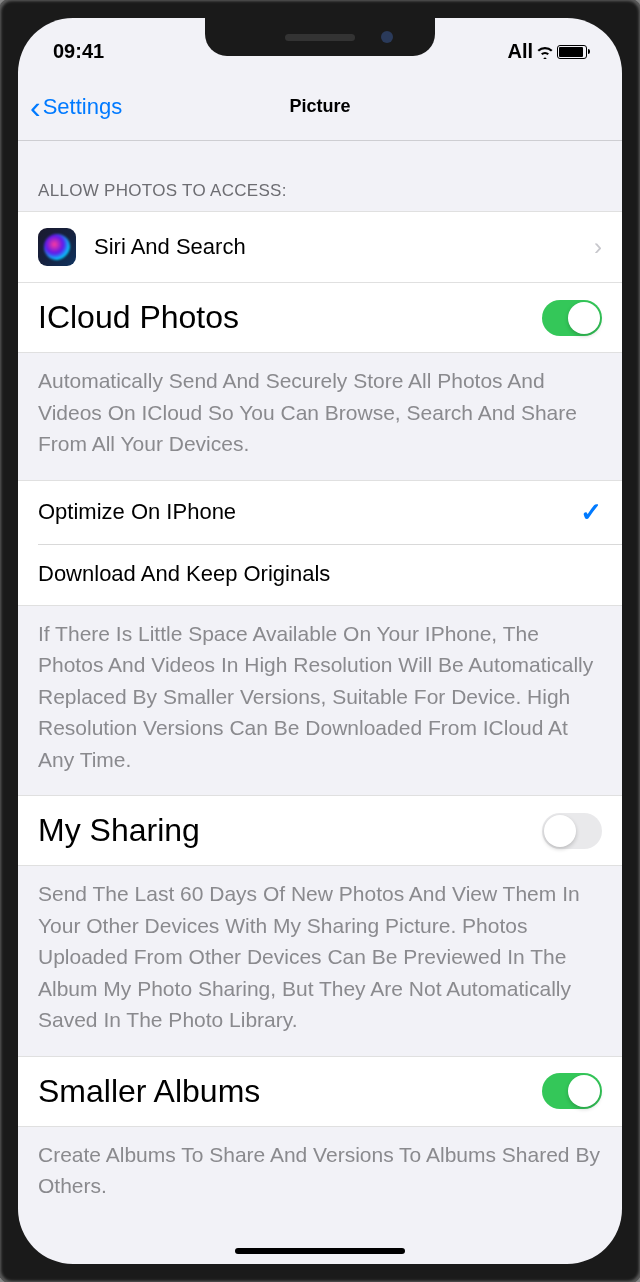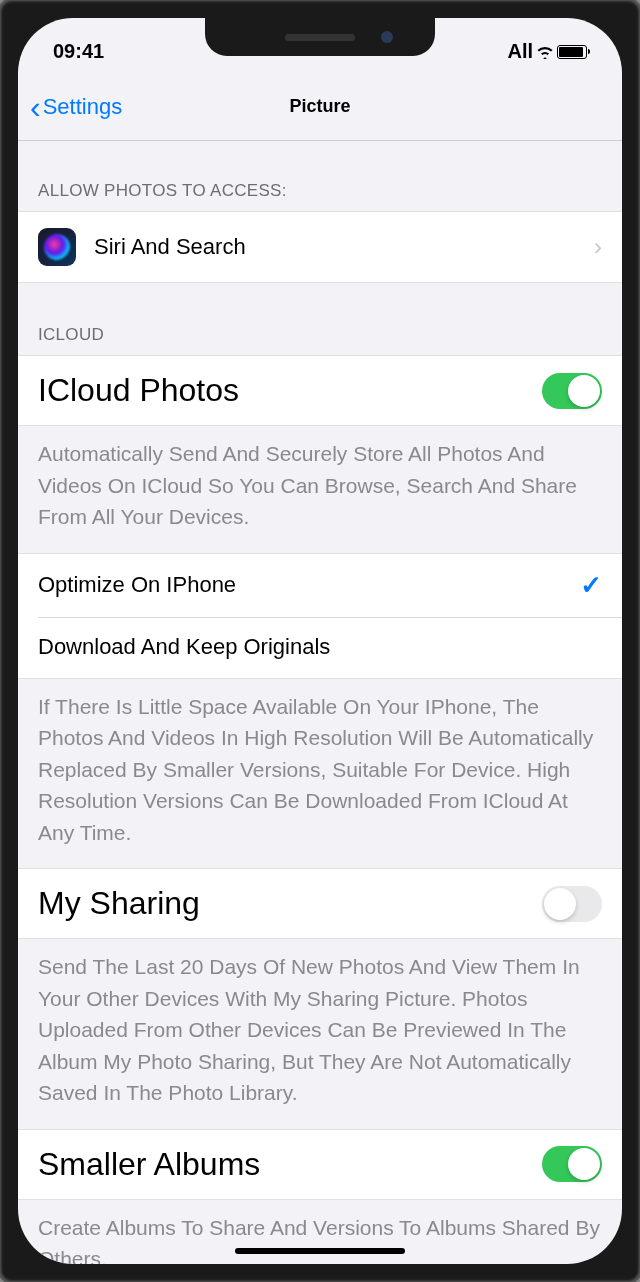--- a/index.html
+++ b/index.html
@@ -306,21 +306,20 @@
 
       <div class="section-header first">ALLOW PHOTOS TO ACCESS:</div>
       <div class="row">
         <div class="row-left">
           <div class="siri-icon"></div>
           <span class="row-label">Siri And Search</span>
         </div>
         <span class="chevron-right">›</span>
       </div>
 
-      <div class="section-header">ICLOUD</div>
 
       <div class="row">
         <span class="row-label big">ICloud Photos</span>
         <div class="toggle on">
           <div class="toggle-knob"></div>
         </div>
       </div>
       <div class="footer-text">Automatically Send And Securely Store All Photos And Videos On ICloud So You Can Browse, Search And Share From All Your Devices.</div>
 
       <div class="row-group">
@@ -333,21 +332,21 @@
         </div>
       </div>
       <div class="footer-text">If There Is Little Space Available On Your IPhone, The Photos And Videos In High Resolution Will Be Automatically Replaced By Smaller Versions, Suitable For Device. High Resolution Versions Can Be Downloaded From ICloud At Any Time.</div>
 
       <div class="row">
         <span class="row-label big">My Sharing</span>
         <div class="toggle off">
           <div class="toggle-knob"></div>
         </div>
       </div>
-      <div class="footer-text">Send The Last 20 Days Of New Photos And View Them In Your Other Devices With My Sharing Picture. Photos Uploaded From Other Devices Can Be Previewed In The Album My Photo Sharing, But They Are Not Automatically Saved In The Photo Library.</div>
+      <div class="footer-text">Send The Last 60 Days Of New Photos And View Them In Your Other Devices With My Sharing Picture. Photos Uploaded From Other Devices Can Be Previewed In The Album My Photo Sharing, But They Are Not Automatically Saved In The Photo Library.</div>
 
       <div class="row">
         <span class="row-label big">Smaller Albums</span>
         <div class="toggle on">
           <div class="toggle-knob"></div>
         </div>
       </div>
       <div class="footer-text">Create Albums To Share And Versions To Albums Shared By Others.</div>
 
     </div>

